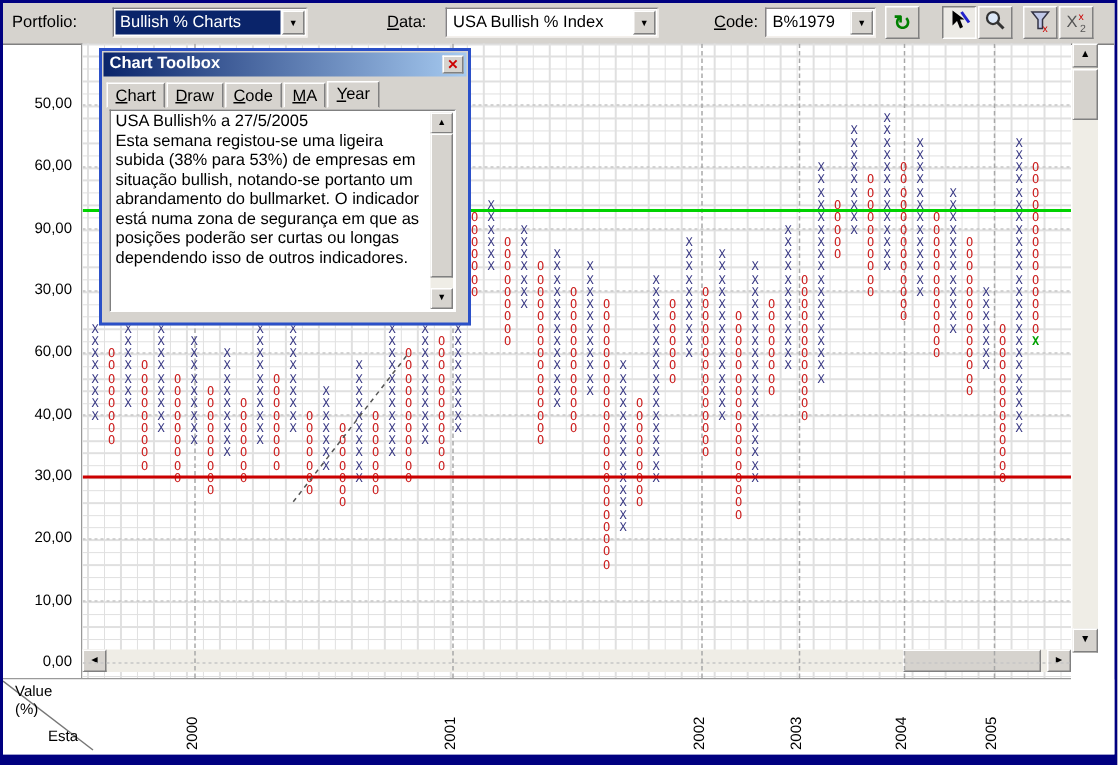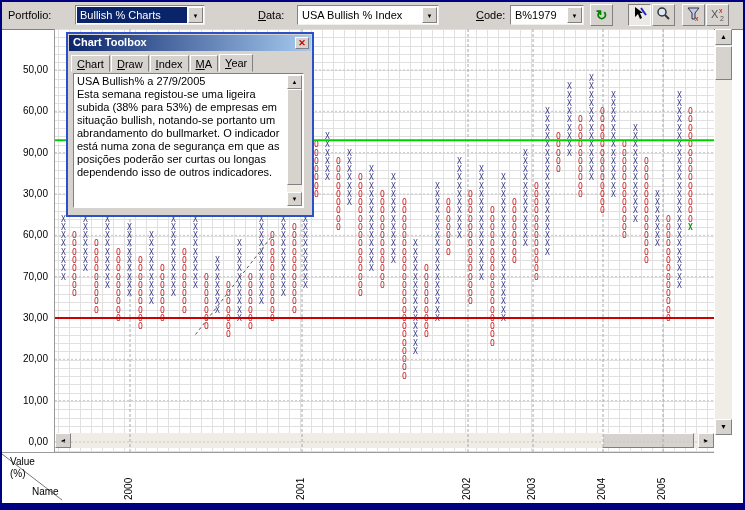--- a/index.html
+++ b/index.html
@@ -106,21 +106,21 @@
   </div>
 
   <div class="yaxis-line"></div>
   <div class="xaxis-line"></div>
   <div id="y-axis">
       <div class="ylab" style="top: 62.003px;">50,00</div>
       <div class="ylab" style="top: 103.336px;">60,00</div>
       <div class="ylab" style="top: 144.669px;">90,00</div>
       <div class="ylab" style="top: 186.002px;">30,00</div>
       <div class="ylab" style="top: 227.335px;">60,00</div>
-      <div class="ylab" style="top: 268.668px;">70,00</div>
+      <div class="ylab" style="top: 268.668px;">40,00</div>
       <div class="ylab" style="top: 310.001px;">30,00</div>
       <div class="ylab" style="top: 351.334px;">20,00</div>
       <div class="ylab" style="top: 392.667px;">10,00</div>
       <div class="ylab" style="top: 434px;">0,00</div>
     </div>
 
   <div id="plot">
     <svg id="grid-svg" width="659" height="423">
         <line x1="0" x2="659" y1="41.002999999999986" y2="41.002999999999986" stroke="#c6c6c6" stroke-dasharray="2,2"></line>
         <line x1="0" x2="659" y1="82.33600000000001" y2="82.33600000000001" stroke="#c6c6c6" stroke-dasharray="2,2"></line>
@@ -805,41 +805,41 @@
   <div class="sb-btn" style="left:53px;top:431px;width:16px;height:15px;font-size:7px;line-height:13px">◄</div>
   <div class="sb-thumb" style="left:600px;top:431px;width:92px;height:15px"></div>
   <div class="sb-btn" style="left:696px;top:431px;width:16px;height:15px;font-size:7px;line-height:13px">►</div>
 
 
   <div class="dialog">
     <div class="dlg-title">
       <span>Chart Toolbox</span>
       <span class="dlg-close">✕</span>
     </div>
-    <div class="tabrow" id="tabrow"><span class="tab">Chart</span><span class="tab">Draw</span><span class="tab">Index</span><span class="tab">MA</span><span class="tab active">Year</span></div>
+    <div class="tabrow" id="tabrow"><span class="tab">Chart</span><span class="tab">Draw</span><span class="tab">Code</span><span class="tab">MA</span><span class="tab active">Year</span></div>
     <div class="notearea">
       <div class="notetext">
-        <div>USA Bullish% a 27/9/2005</div>
+        <div>USA Bullish% a 27/5/2005</div>
         <div>Esta semana registou-se uma ligeira subida (38% para 53%) de empresas em situação bullish, notando-se portanto um abrandamento do bullmarket. O indicador está numa zona de segurança em que as posições poderão ser curtas ou longas dependendo isso de outros indicadores.</div>
       </div>
 
       <div class="sb-track" style="right:1px;top:1px;width:15px;bottom:1px"></div>
       <div class="sb-btn" style="right:1px;top:1px;width:15px;height:14px;font-size:6px;line-height:12px">▲</div>
       <div class="sb-thumb" style="right:1px;top:15px;width:15px;height:96px"></div>
       <div class="sb-btn" style="right:1px;bottom:1px;width:15px;height:14px;font-size:6px;line-height:12px">▼</div>
     </div>
   </div>
 
   <div class="xstrip">
     <svg width="62" height="49" style="position:absolute;left:0;top:0">
       <line x1="0" y1="1" x2="60" y2="47" stroke="#777" stroke-width="1"></line>
     </svg>
     <span class="xslab" style="left:8px;top:3px">Value</span>
     <span class="xslab" style="left:8px;top:15px">(%)</span>
-    <span class="xslab" style="left:30px;top:33px">Name</span>
+    <span class="xslab" style="left:30px;top:33px">Esta</span>
     <div id="year-ticks">
         <div class="year" style="left: 121px;">2000</div>
         <div class="year" style="left: 293px;">2001</div>
         <div class="year" style="left: 459px;">2002</div>
         <div class="year" style="left: 524px;">2003</div>
         <div class="year" style="left: 594px;">2004</div>
         <div class="year" style="left: 654px;">2005</div>
       </div>
   </div>
 

